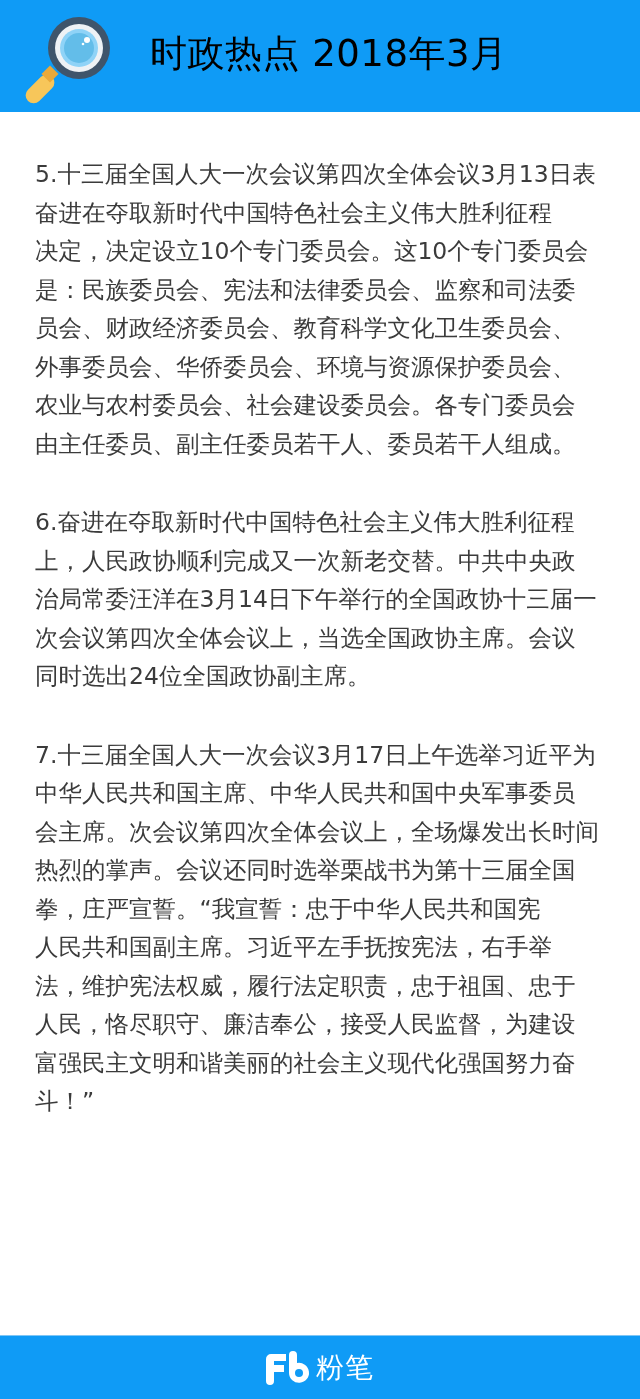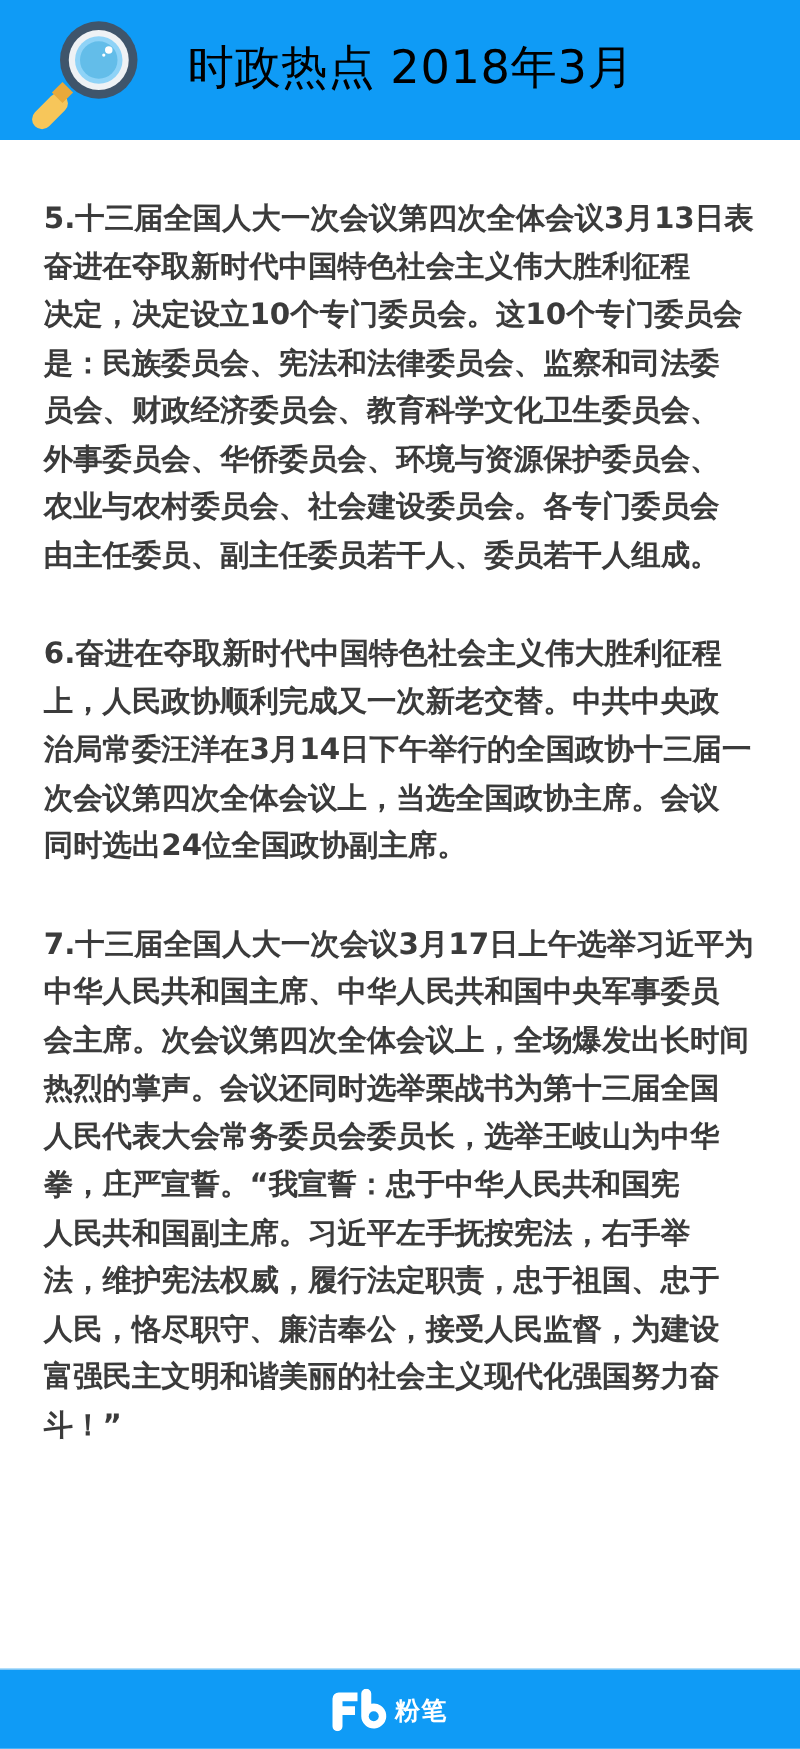--- a/index.html
+++ b/index.html
@@ -28,21 +28,20 @@
       font-size: 37px;
       line-height: 48px;
       color: #000000;
       white-space: nowrap;
       letter-spacing: 0.5px;
     }
     .content {
       position: absolute;
       left: 35px; top: 155px;
       width: 590px;
-      font-weight: bold;
     }
     .para {
       margin: 0 0 40px 0;
     }
     .line {
       display: block;
       font-size: 23.5px;
       line-height: 38.5px;
       color: #3b3b3b;
       white-space: nowrap;
@@ -59,22 +58,22 @@
       left: 262px; top: 14px;
       height: 36px;
       display: flex;
       align-items: center;
     }
     .brand-mark {
       width: 50px; height: 34px;
     }
     .brand-name {
       margin-left: 4px;
-      font-size: 20px;
-      font-weight: bold;
+      font-size: 28px;
+      font-weight: normal;
       color: #ffffff;
       letter-spacing: 1px;
       line-height: 36px;
     }
   </style>
 </head>
 <body>
 
 <div class="header">
   <svg class="logo-icon" viewBox="0 0 100 96">
@@ -106,21 +105,20 @@
     <span class="line">上，人民政协顺利完成又一次新老交替。中共中央政</span>
     <span class="line">治局常委汪洋在3月14日下午举行的全国政协十三届一</span>
     <span class="line">次会议第四次全体会议上，当选全国政协主席。会议</span>
     <span class="line">同时选出24位全国政协副主席。</span>
   </div>
   <div class="para">
     <span class="line">7.十三届全国人大一次会议3月17日上午选举习近平为</span>
     <span class="line">中华人民共和国主席、中华人民共和国中央军事委员</span>
     <span class="line">会主席。次会议第四次全体会议上，全场爆发出长时间</span>
     <span class="line">热烈的掌声。会议还同时选举栗战书为第十三届全国</span>
-    <span class="line">人民代表大会常务委员会委员长，选举王岐山为中华</span>
     <span class="line">拳，庄严宣誓。“我宣誓：忠于中华人民共和国宪</span>
     <span class="line">人民共和国副主席。习近平左手抚按宪法，右手举</span>
     <span class="line">法，维护宪法权威，履行法定职责，忠于祖国、忠于</span>
     <span class="line">人民，恪尽职守、廉洁奉公，接受人民监督，为建设</span>
     <span class="line">富强民主文明和谐美丽的社会主义现代化强国努力奋</span>
     <span class="line">斗！”</span>
   </div>
 </div>
 
 <div class="footer">

